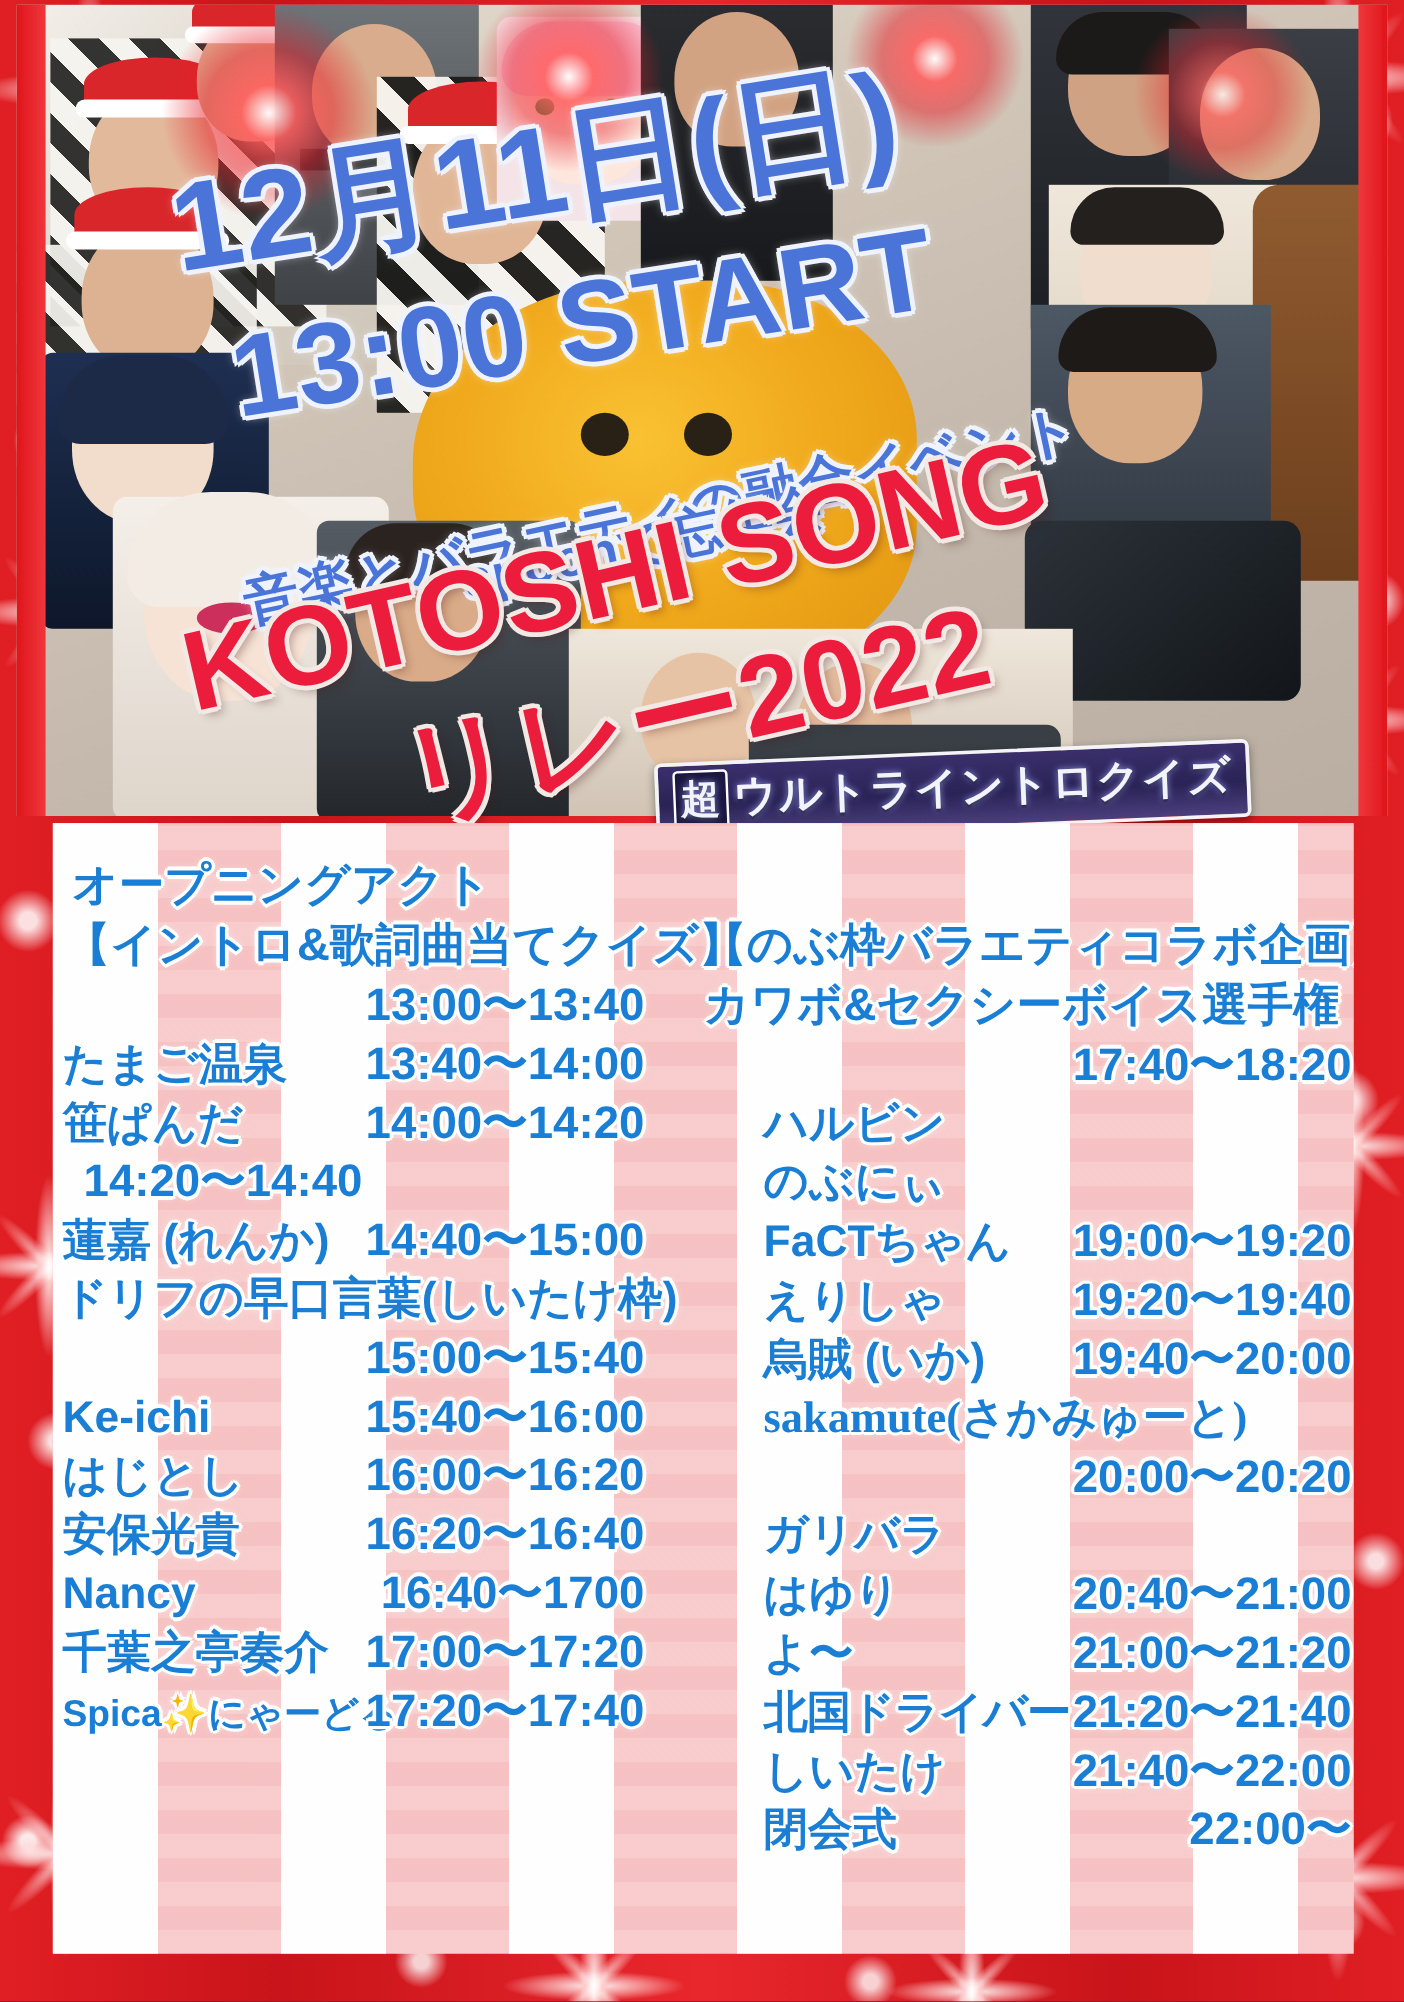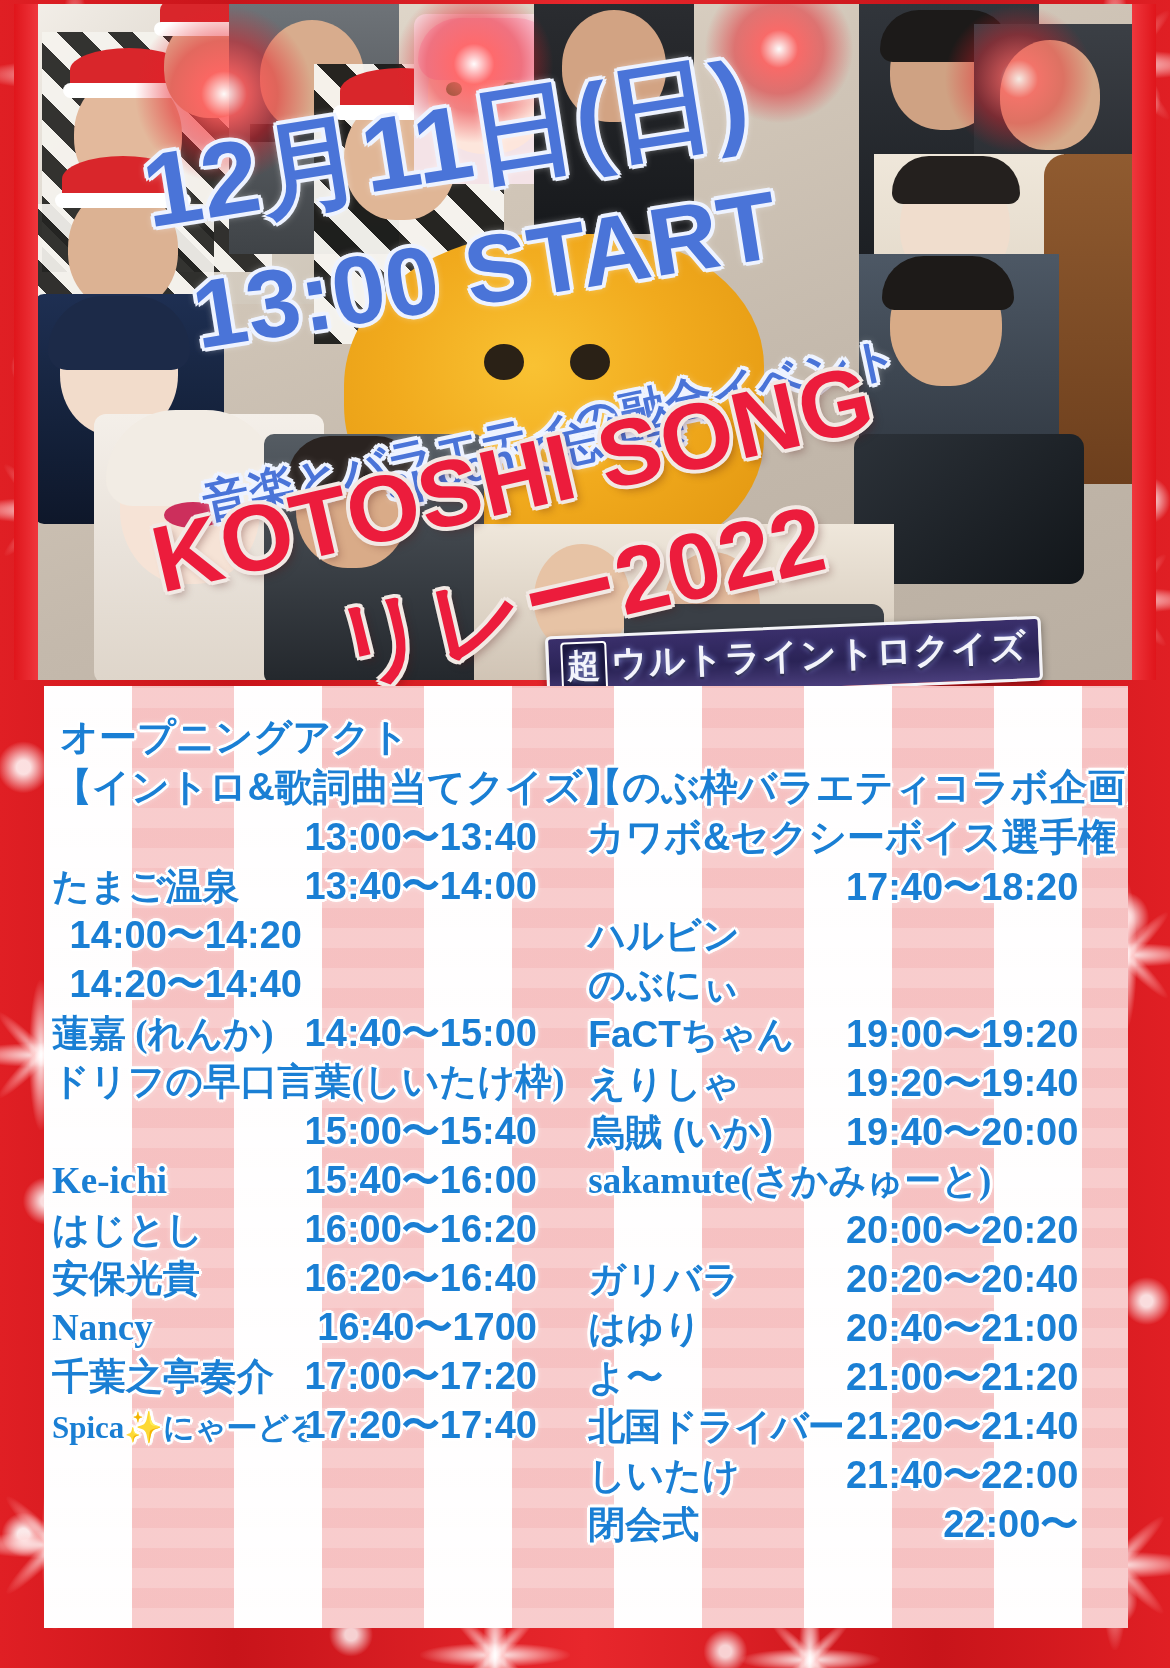--- a/index.html
+++ b/index.html
@@ -139,28 +139,28 @@
     color:#1a7fd4;font-weight:700;
     text-shadow:-2px -2px 0 #fff,2px -2px 0 #fff,-2px 2px 0 #fff,2px 2px 0 #fff,
                 0 -3px 0 #fff,0 3px 0 #fff,-3px 0 0 #fff,3px 0 0 #fff,0 0 7px rgba(255,255,255,.95);
   }
   .name{ font-size:37px; }
   .time{ font-size:38px; letter-spacing:0px; }
 
   
   .col-left .sec-title{font-size:38px;}
   .col-left .row{height:49px;}
-  .col-left .name{width:235px;display:inline-block;font-family:Liberation Serif, serif;}
+  .col-left .name{width:235px;display:inline-block;}
   .col-left .time{width:250px;display:inline-block;text-align:right;}
   .col-left .row.wide .name{width:auto;}
 
   
   .col-right .sec-title{font-size:38px;}
   .col-right .row{height:49px;}
-  .col-right .name{width:200px;display:inline-block;}
+  .col-right .name{width:200px;display:inline-block;margin-left:48px;}
   .col-right .time{width:290px;display:inline-block;text-align:right;}
   .col-right .row.wide .name{width:auto;}
 </style>
 </head>
 <body>
 
 <div id="poster">
 
   <div class="border-frame"></div>
 
@@ -314,20 +314,21 @@
         <div id="left-rows" style="position:absolute;left:8px;top:126px;">
             <div class="row">
               <span class="name"></span>
               <span class="time">13:00〜13:40</span>
             </div>
             <div class="row">
               <span class="name">たまご温泉</span>
               <span class="time">13:40〜14:00</span>
             </div>
             <div class="row">
+              <span class="name">笹ぱんだ</span>
               <span class="time">14:00〜14:20</span>
             </div>
             <div class="row">
               <span class="time">14:20〜14:40</span>
             </div>
             <div class="row">
               <span class="name">蓮嘉 (れんか)</span>
               <span class="time">14:40〜15:00</span>
             </div>
             <div class="row wide">
@@ -394,21 +395,20 @@
             <div class="row wide">
               <span class="name" style="width: auto; font-family: Liberation Serif, serif;">sakamute(さかみゅーと)</span>
               <span class="time"></span>
             </div>
             <div class="row">
               <span class="name"></span>
               <span class="time">20:00〜20:20</span>
             </div>
             <div class="row">
               <span class="name">ガリバラ</span>
-              <span class="time">20:20〜20:40</span>
             </div>
             <div class="row">
               <span class="name">はゆり</span>
               <span class="time">20:40〜21:00</span>
             </div>
             <div class="row">
               <span class="name">よ〜</span>
               <span class="time">21:00〜21:20</span>
             </div>
             <div class="row">

